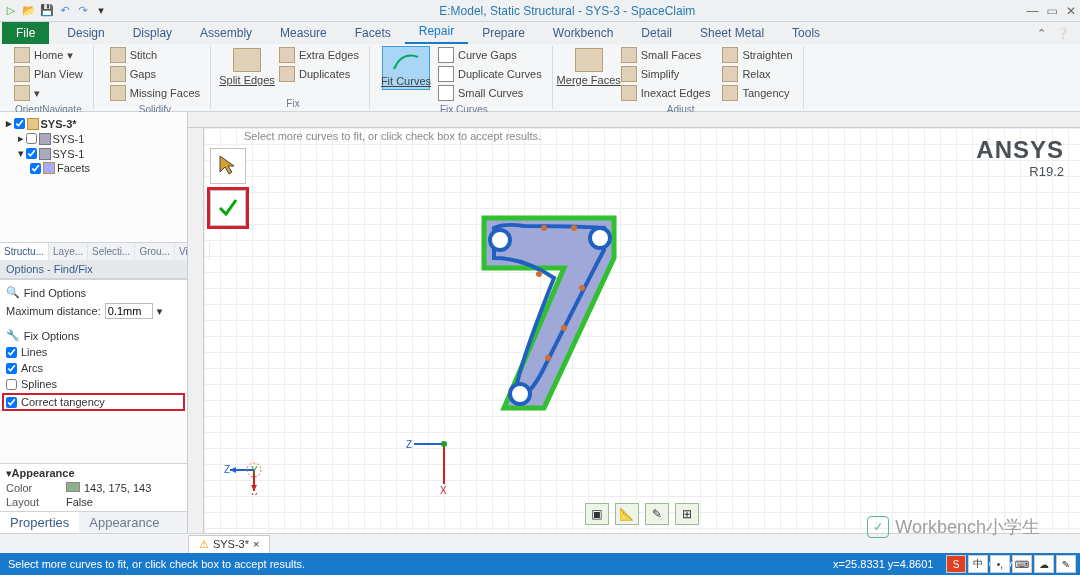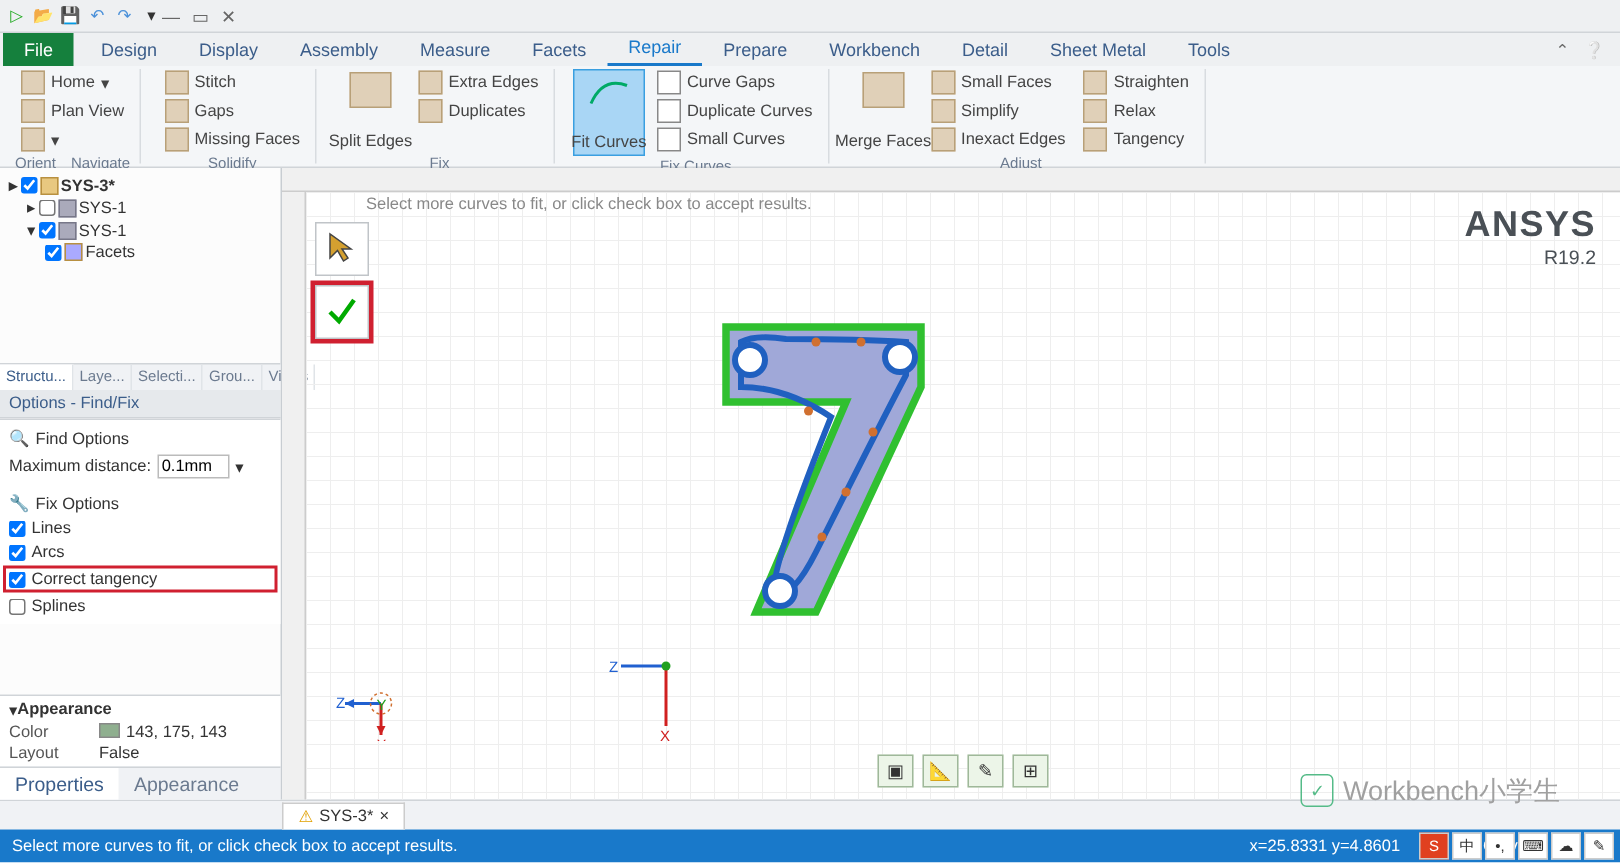--- a/index.html
+++ b/index.html
@@ -18,21 +18,21 @@
 .ribbon-tab.file { background: #15803d; color: #fff; margin-right: 4px; }
 .ribbon-tab.active { color: #1979ca; border-bottom: 2px solid #1979ca; }
 .ribbon-help { margin-left: auto; padding: 4px 10px; color: #666; display: flex; gap: 10px; }
 
 
 .ribbon { height: 68px; background: #f4f6f8; border-bottom: 1px solid #d0d4d8; display: flex; padding: 2px 4px; gap: 6px; }
 .ribbon-group { display: flex; flex-direction: column; border-right: 1px solid #d8dce0; padding: 0 6px; }
 .ribbon-group-body { flex: 1; display: flex; gap: 4px; align-items: flex-start; }
 .ribbon-group-label { text-align: center; font-size: 10px; color: #6b7a8f; padding-top: 2px; }
 .rbtn { display: flex; align-items: center; gap: 4px; padding: 1px 4px; white-space: nowrap; font-size: 11px; color: #444; cursor: pointer; }
-.rbtn.big { flex-direction: column; width: 48px; text-align: left; gap: 16px; padding: 2px; }
+.rbtn.big { flex-direction: column; width: 48px; text-align: left; gap: 2px; padding: 2px; text-decoration: underline; }
 .rbtn.big.active { background: #a9d6f5; border: 1px solid #3a9fe0; }
 .ricon { width: 16px; height: 16px; background: #e0d0b8; border: 1px solid #b8a078; display: inline-block; flex-shrink: 0; }
 .ricon.big { width: 28px; height: 24px; }
 .vcol { display: flex; flex-direction: column; gap: 1px; }
 
 
 .main { display: flex; height: calc(575px - 22px - 22px - 68px - 20px - 22px); }
 
 
 .left-panel { width: 188px; border-right: 1px solid #c8cdd2; display: flex; flex-direction: column; background: #fcfcfc; }
@@ -98,20 +98,21 @@
 
 <div class="titlebar">
   <div class="titlebar-icons">
     <span class="ico" style="color:#2a2">▷</span>
     <span class="ico" style="color:#e8a030">📂</span>
     <span class="ico" style="color:#4a90d9">💾</span>
     <span class="ico" style="color:#4a90d9">↶</span>
     <span class="ico" style="color:#4a90d9">↷</span>
     <span class="ico">▾</span>
   </div>
+  <div class="titlebar-title">E:Model, Static Structural - SYS-3 - SpaceClaim</div>
   <div class="titlebar-ctrl">
     <span>—</span>
     <span>▭</span>
     <span>✕</span>
   </div>
 </div>
 
 <div class="ribbon-tabs">
   <div class="ribbon-tab file">File</div>
   <div class="ribbon-tab">Design</div>
@@ -136,21 +137,21 @@
     <div class="ribbon-group-body">
       <div class="vcol">
         <div class="rbtn"><span class="ricon"></span><span>Home</span> ▾</div>
         <div class="rbtn">
             <span class="ricon"></span>
             <span>Plan View</span>
           </div>
         <div class="rbtn"><span class="ricon"></span>▾</div>
       </div>
     </div>
-    <div class="ribbon-group-label" style="display:flex;justify-content:space-between">
+    <div class="ribbon-group-label" style="display:flex;justify-content:center">
         <span>Orient</span>
         <span>Navigate</span>
       </div>
   </div>
 
   <div class="ribbon-group">
     <div class="ribbon-group-body">
       <div class="vcol">
         <div class="rbtn">
             <span class="ricon"></span>
@@ -288,27 +289,27 @@
       </div>
       <div class="opt-row" style="margin-top:6px">🔧 <span>Fix Options</span></div>
       <div class="opt-row">
           <input type="checkbox" checked="" style="">
           <span>Lines</span>
         </div>
       <div class="opt-row">
           <input type="checkbox" checked="" style="">
           <span>Arcs</span>
         </div>
+      <div class="opt-row">
+          <input type="checkbox" style="">
+          <span>Splines</span>
+        </div>
       <div class="opt-row hl">
           <input type="checkbox" checked="" style="">
           <span>Correct tangency</span>
-        </div>
-      <div class="opt-row">
-          <input type="checkbox" style="">
-          <span>Splines</span>
         </div>
     </div>
 
     <div class="props">
       <div class="props-row">▾ <b>Appearance</b></div>
       <div class="props-row">
           <span class="k">Color</span>
           <span style="width:14px;height:10px;background:#8faf8f;border:1px solid #888;display:inline-block;margin-right:4px"></span>
           <span>143, 175, 143</span>
         </div>

